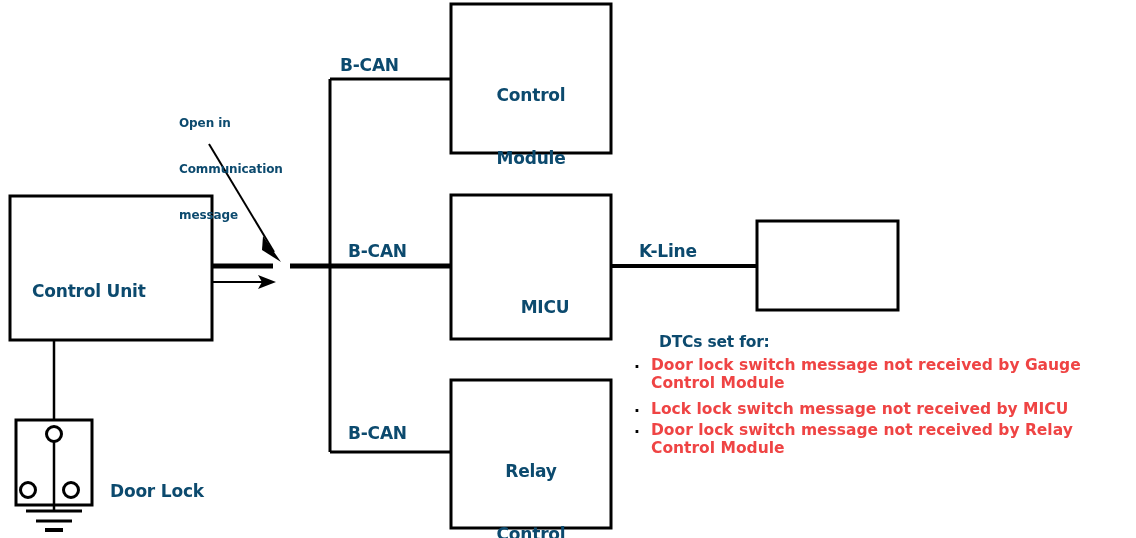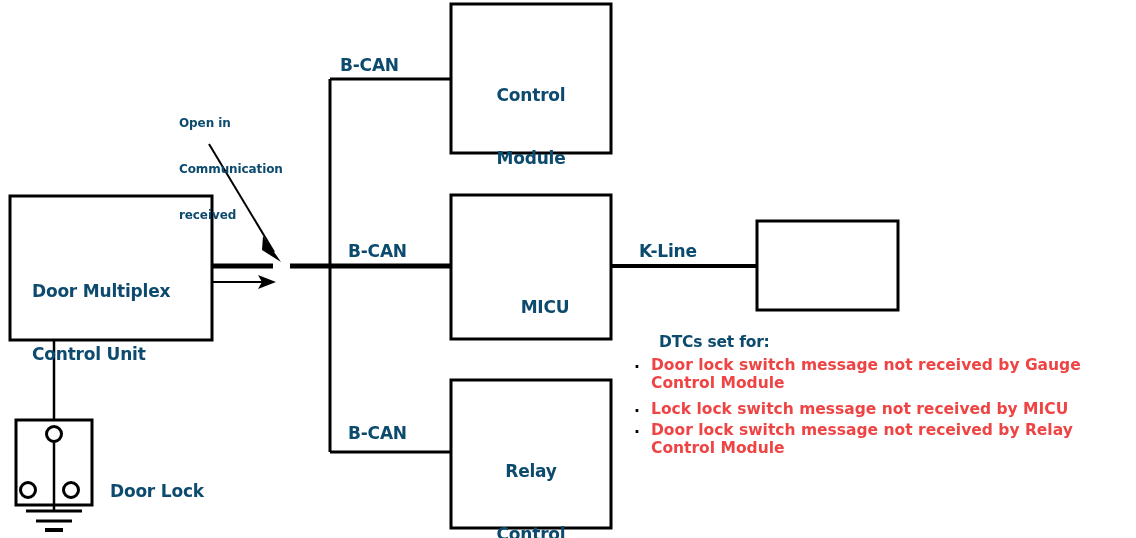--- a/index.html
+++ b/index.html
@@ -117,21 +117,20 @@
     <circle cx="28" cy="490" r="7.5" fill="#ffffff" stroke="#000000" stroke-width="3"></circle>
     <circle cx="71" cy="490" r="7.5" fill="#ffffff" stroke="#000000" stroke-width="3"></circle>
 
     <path d="M 54 505 L 54 511" fill="none" stroke="#000000" stroke-width="2.5"></path>
     <path d="M 26 511 L 82 511" fill="none" stroke="#000000" stroke-width="3"></path>
     <path d="M 36 521 L 72 521" fill="none" stroke="#000000" stroke-width="3"></path>
     <path d="M 45 530 L 63 530" fill="none" stroke="#000000" stroke-width="4"></path>
   </svg>
 
   <div class="lbl box-label-left" style="left:32px; top:240px; width:190px;">
-    <div>Door Multiplex</div>
     <div>Control Unit</div>
   </div>
 
   <div class="lbl box-label" style="left:451px; top:44px; width:160px;">
     <div>Control</div>
     <div>Module</div>
   </div>
 
   <div class="lbl box-label" style="left:451px; top:256px; width:188px;">
     <div>MICU</div>
@@ -148,21 +147,21 @@
 
   <div class="lbl bus-label" style="left:348px; top:242px;">B-CAN</div>
 
   <div class="lbl bus-label" style="left:348px; top:424px;">B-CAN</div>
 
   <div class="lbl bus-label" style="left:639px; top:242px;">K-Line</div>
 
   <div class="lbl annot" style="left:179px; top:85px; width:130px;">
     <div>Open in</div>
     <div>Communication</div>
-    <div>received</div>
+    <div>message</div>
   </div>
 
   <div class="lbl switch-label" style="left:110px; top:440px; width:140px;">
     <div>Door Lock</div>
     
   </div>
 
   <div class="lbl dtc-head" style="left:631px; top:334px;">DTCs set for:</div>
 
   <div class="dtc-bullet" style="left:634px; top:360px;">·</div>

